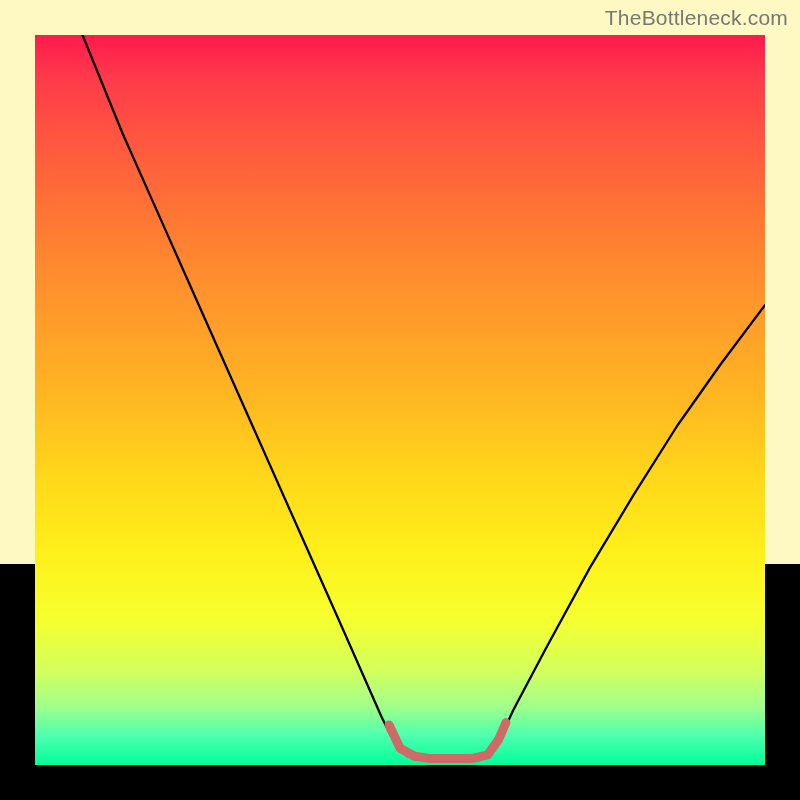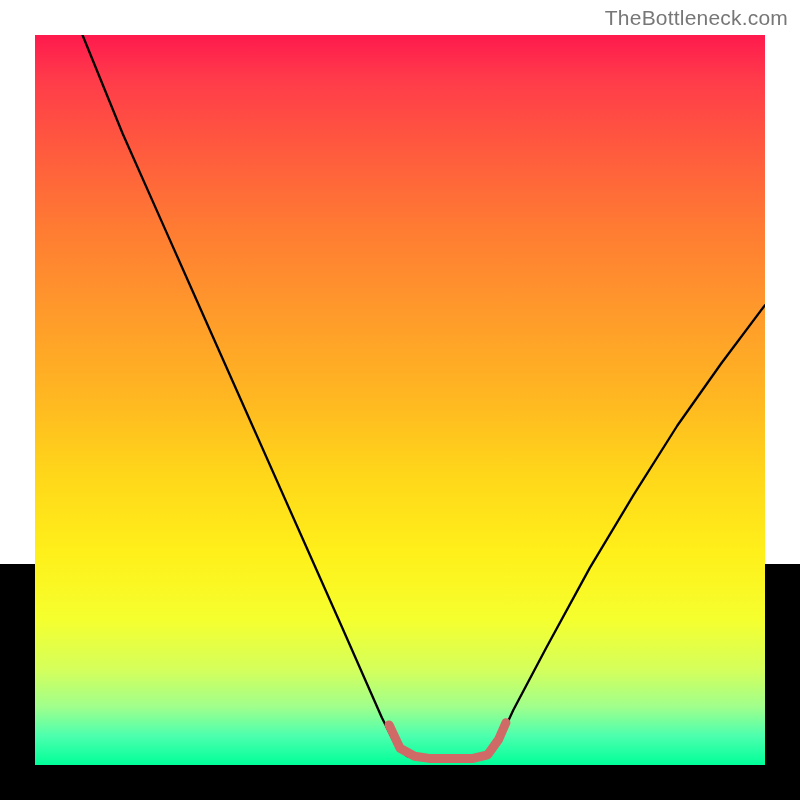--- a/index.html
+++ b/index.html
@@ -10,21 +10,21 @@
     background: #000;
     overflow: hidden;
     font-family: Arial, Helvetica, sans-serif;
   }
   .frame {
     position: absolute;
     left: 0;
     top: 0;
     width: 800px;
     height: 564px;
-    background: #ffffff;
+    background: #fef9c3;
     text-align: center;
   }
   .plot-area {
     position: absolute;
     left: 35px;
     top: 35px;
     width: 730px;
     height: 730px;
     overflow: hidden;
   }

